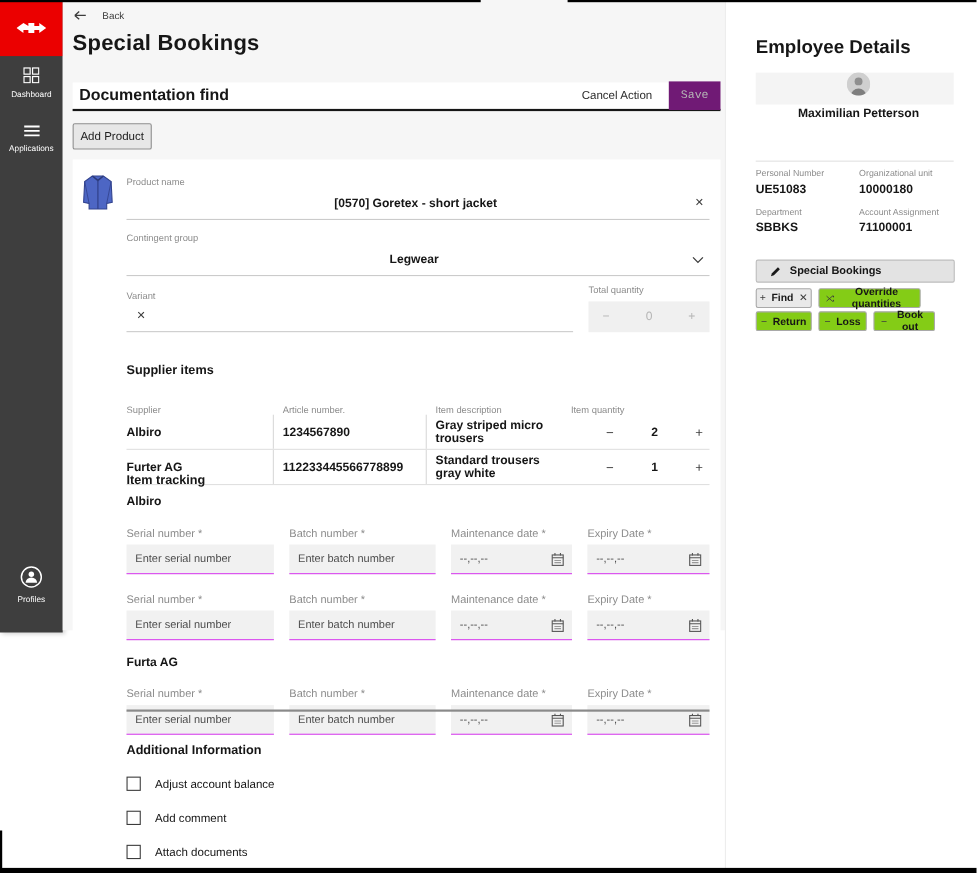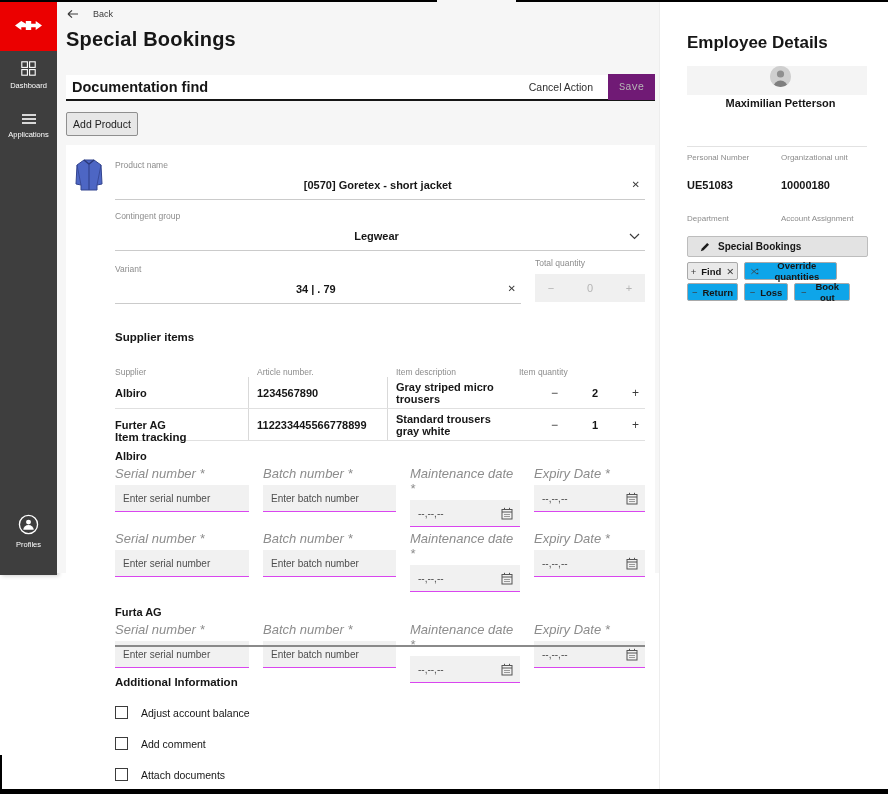--- a/index.html
+++ b/index.html
@@ -65,21 +65,21 @@
   .sc1 { padding-right:6px; }
   .sc2,.sc3 { border-left:1px solid #d9d9d9; padding-left:8px; align-self:stretch; display:flex; align-items:center; }
   .sh2 { padding-left:9px; } .sh3 { padding-left:9px; } .sh4 { padding-left:6px; }
   .sc4 { display:flex; align-items:center; justify-content:space-between; padding:0 6px 0 38px; }
   .rowqty-btn { font-weight:400; color:#3c3c3c; font-size:12px; cursor:pointer; }
 
   
   .tracking-sec { position:absolute; left:49px; top:286px; width:530px; }
   .group-name { font-size:11px; font-weight:bold; margin-top:10px; }
   .track-grid { display:grid; grid-template-columns:134px 133px 110px 111px; column-gap:14px; margin-top:4px; }
-  .t-label { font-size:13px; color:#8c8c8c; margin:0 0 4px;font-style:italic; }
+  .t-label { font-size:10px; color:#8c8c8c; margin:14px 0 4px; }
   .t-input { width:100%; height:27px; background:#f1f1f1; border:none; border-bottom:1px solid #d946ef; font-family:inherit; font-size:10px; color:#333; padding:0 8px; }
   .t-input::placeholder { color:#4d4d4d; opacity:1; }
   .date-wrap { position:relative; }
   .date-wrap .t-input { padding-right:26px; }
   .cal-btn { position:absolute; right:7px; top:7px; cursor:pointer; line-height:0; }
 
   .divider { position:absolute; left:49px; top:500px; width:530px; border-top:2px solid #8a8a8a; }
 
   
   .additional-sec { position:absolute; left:49px; top:531px; width:530px; }
@@ -92,24 +92,24 @@
   .rp-title { position:absolute; left:27px; top:33px; font-size:17px; font-weight:bold; }
   .emp-card { position:absolute; left:27px; top:66px; width:180px; height:29px; background:#f4f4f4; display:flex; align-items:center; gap:10px; padding-left:7px;flex-direction:column; }
   .avatar { width:21px; height:21px; border-radius:50%; overflow:hidden; background:#d9d9d9; flex:0 0 auto; }
   .emp-name { font-size:11px; font-weight:bold; }
   .rp-label { font-size:8px; color:#8c8c8c; }
   .rp-value { font-size:11px; font-weight:bold; color:#161616; }
   .cost-row { position:absolute; left:27px; top:101px; width:180px; display:grid; grid-template-columns:94px auto; }
   .cc-valrow { display:flex; align-items:center; gap:18px; margin-top:6px; cursor:pointer; }
   .score-val { margin-top:6px; }
   .rp-divider { position:absolute; left:27px; top:146px; width:180px; border-top:1px solid #e2e2e2; }
-  .detail-grid { position:absolute; left:27px; top:153px; width:180px; display:grid; grid-template-columns:94px auto; row-gap:14px; }
+  .detail-grid { position:absolute; left:27px; top:153px; width:180px; display:grid; grid-template-columns:94px auto; row-gap:1px; }
   .detail-grid .rp-value { margin:3px 0 9px; }
   .sb-btn { position:absolute; left:27px; top:236px; width:181px; height:21px; background:#e3e3e3; border:1px solid #bdbdbd; border-radius:2px; display:flex; align-items:center; gap:8px; padding-left:12px; font-size:10px; font-weight:bold; font-family:inherit; cursor:pointer; color:#161616; }
-  .mini-btn { position:absolute; height:18px; border:1px solid #a9a9a9; border-radius:2px; background:#0ea5e9; display:flex; align-items:center; justify-content:center; gap:5px; font-size:9.5px; font-weight:600; color:#161616; font-family:inherit; cursor:pointer; padding:0 6px; }
+  .mini-btn { position:absolute; height:18px; border:1px solid #a9a9a9; border-radius:2px; background:#84cc16; display:flex; align-items:center; justify-content:center; gap:5px; font-size:9.5px; font-weight:600; color:#161616; font-family:inherit; cursor:pointer; padding:0 6px; }
   .chip-find { left:27px; top:262px; width:51px; background:#e9e9e9; }
   .chip-override { left:84px; top:262px; width:93px; }
   .btn-return { left:27px; top:283px; width:51px; }
   .btn-loss { left:84px; top:283px; width:44px; }
   .btn-bookout { left:134px; top:283px; width:56px; }
   .glyph-dim { color:#3c3c3c; font-weight:400; }
 </style>
 </head>
 <body>
 
@@ -192,21 +192,20 @@
           <span class="f-value">Legwear</span>
           <svg width="11" height="7" viewBox="0 0 11 7">
             <polyline points="1,1 5.5,5.5 10,1" fill="none" stroke="#3c3c3c" stroke-width="1.2"></polyline>
           </svg>
         </div>
       </div>
 
       <div class="field field-variant">
         <div class="f-label">Variant</div>
         <div class="f-valrow">
-          <span class="f-value">34 | . 79</span>
           <span class="x-glyph">✕</span>
         </div>
       </div>
 
       <div class="qty-block">
         <div class="f-label">Total quantity</div>
         <div class="stepper">
           <span class="st-minus">−</span>
           <span class="st-val">0</span>
           <span class="st-plus">+</span>

